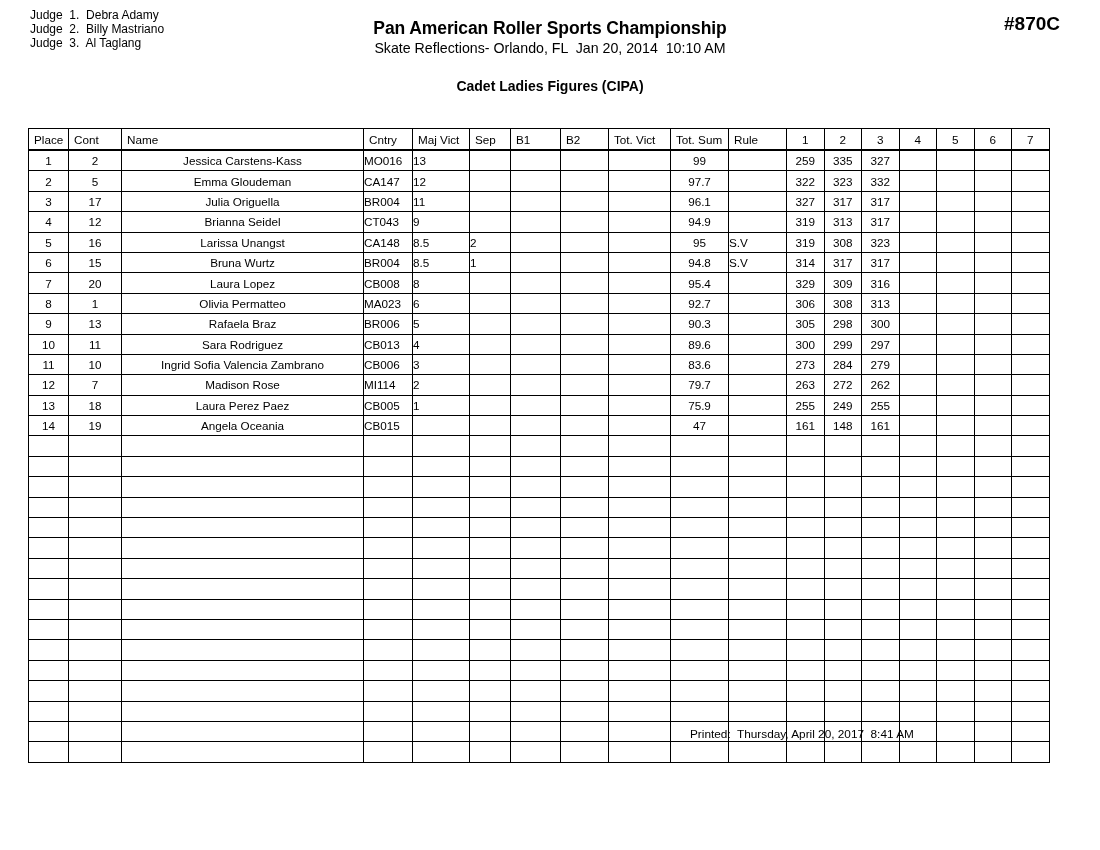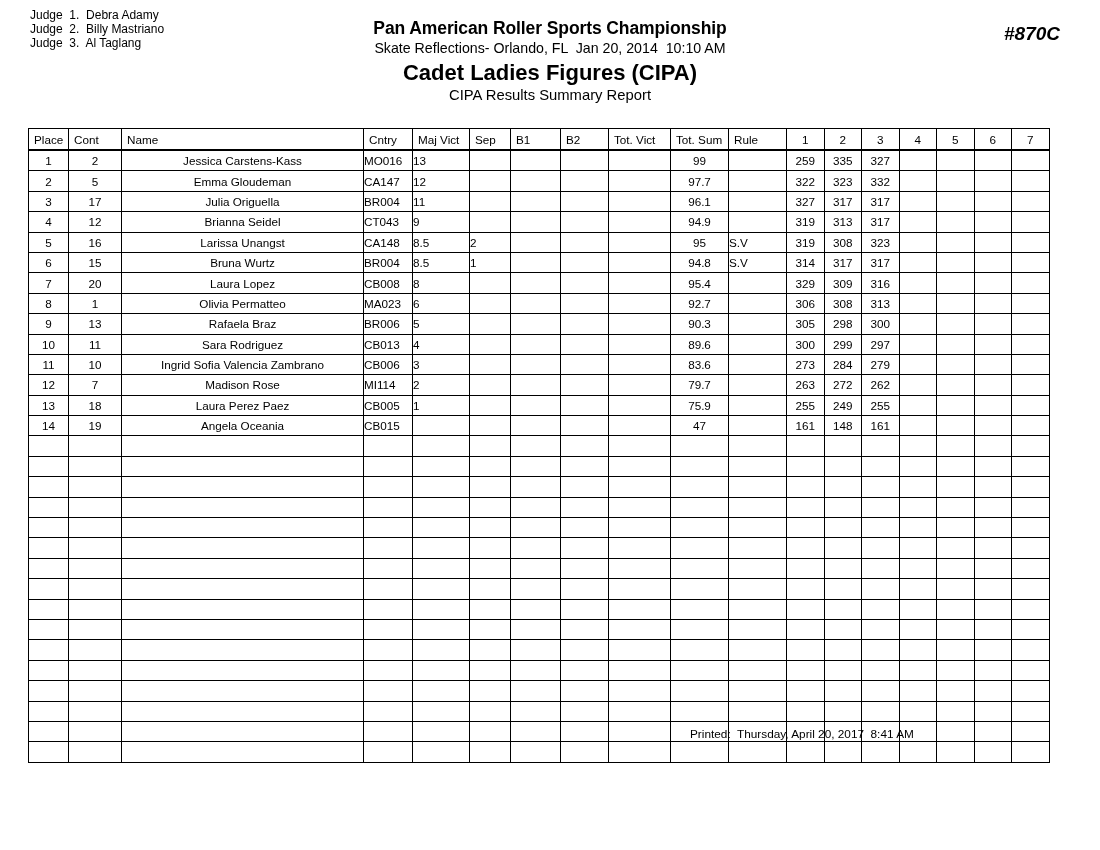--- a/index.html
+++ b/index.html
@@ -39,37 +39,36 @@
     font-weight: bold;
     letter-spacing: -0.1px;
     line-height: 21px;
   }
   #venue-line {
     font-size: 14.2px;
     line-height: 19px;
     white-space: pre;
   }
   #division-title {
-    font-size: 22px;
+    font-size: 14px;
     font-weight: bold;
     line-height: 25px;
-    margin-top: 2px;
+    margin-top: 16px;
   }
   #report-subtitle {
     font-size: 14.8px;
     line-height: 21px;
   }
 
   
   #req-block {
     position: absolute;
     right: 18px;
-    top: 22px;
+    top: 12px;
     text-align: right;
-    font-style: italic;
   }
   #event-number {
     font-size: 19px;
     font-weight: bold;
     text-align: center;
     line-height: 24px;
     padding-right: 22px;
   }
   .req-line {
     font-size: 11.6px;
@@ -145,21 +144,20 @@
 <div id="judges">
   <div class="judge-line">Judge  1.  Debra Adamy</div>
   <div class="judge-line">Judge  2.  Billy Mastriano</div>
   <div class="judge-line">Judge  3.  Al Taglang</div>
 </div>
 
 <div id="title-block">
   <div id="event-title">Pan American Roller Sports Championship</div>
   <div id="venue-line">Skate Reflections- Orlando, FL  Jan 20, 2014  10:10 AM</div>
   <div id="division-title">Cadet Ladies Figures (CIPA)</div>
-  <div id="report-subtitle">CIPA Results Summary Report</div>
 </div>
 
 <div id="req-block">
   <div id="event-number">#870C</div>
 </div>
 
 <table id="results-table">
   <colgroup>
     <col class="w-place">
       <col class="w-cont">

